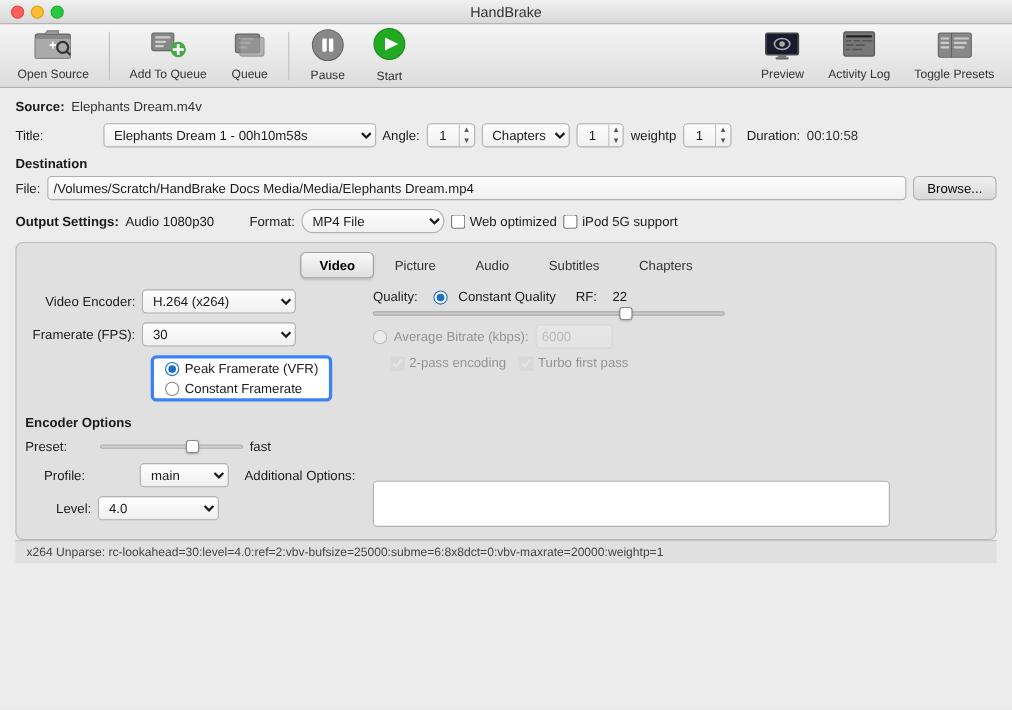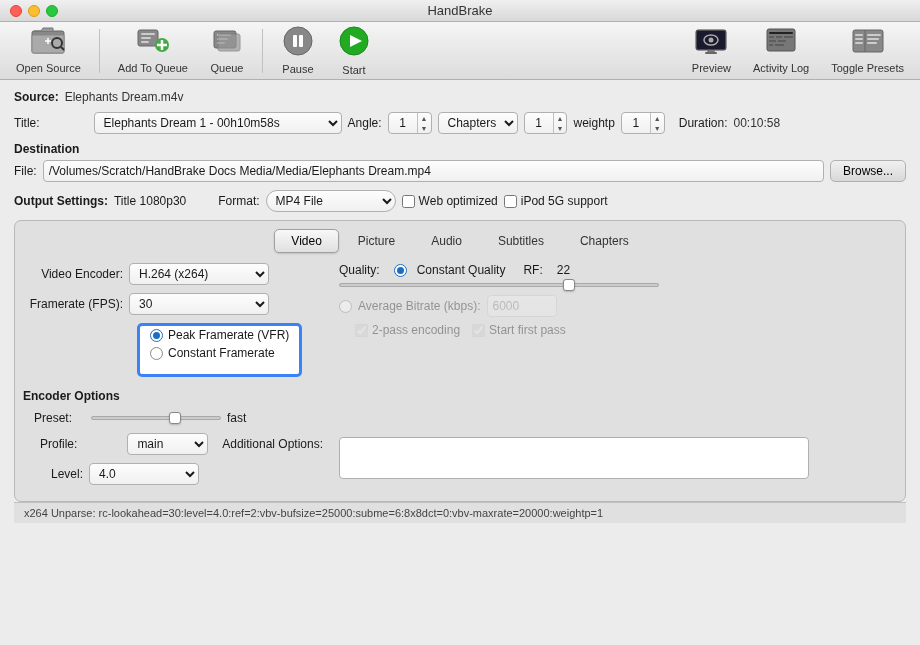--- a/index.html
+++ b/index.html
@@ -208,20 +208,21 @@
       font-size: 12px;
       cursor: pointer;
       background: transparent;
       color: #333;
     }
     .tab-btn.active {
       background: linear-gradient(to bottom, #f8f8f8, #e0e0e0);
       border: 1px solid #a0a0a0;
       box-shadow: 0 1px 2px rgba(0,0,0,0.15);
       color: #000;
+      font-weight: bold;
     }
 
     
     .tab-content {
       display: flex;
       gap: 16px;
     }
     .left-col { width: 300px; }
     .right-col { flex: 1; }
 
@@ -248,21 +249,21 @@
       margin-left: 114px;
       margin-bottom: 8px;
       display: inline-block;
     }
     .radio-row {
       display: flex;
       align-items: center;
       gap: 5px;
       margin-bottom: 4px;
     }
-    .radio-row:last-child { margin-bottom: 12px; }
+    .radio-row:last-child { margin-bottom: 0; }
     .radio-dot {
       width: 13px; height: 13px;
       border-radius: 50%;
       border: 1px solid #888;
       display: inline-flex;
       align-items: center;
       justify-content: center;
       background: white;
       flex-shrink: 0;
     }
@@ -283,21 +284,21 @@
       font-size: 12px;
       margin-bottom: 8px;
       margin-top: 4px;
     }
     .preset-row {
       display: flex;
       align-items: center;
       gap: 8px;
       margin-bottom: 8px;
     }
-    .preset-label { font-size: 12px; width: 60px; text-align: center; }
+    .preset-label { font-size: 12px; width: 60px; text-align: left; }
     .preset-slider-container {
       display: flex;
       align-items: center;
       gap: 6px;
     }
     .slider-track {
       width: 130px; height: 4px;
       background: linear-gradient(to right, #ccc 0%, #ccc 70%, #ccc 100%);
       border-radius: 2px;
       position: relative;
@@ -560,21 +561,21 @@
     <div class="section-label">Destination</div>
     <div class="dest-row">
       <span class="form-label">File:</span>
       <input type="text" class="file-path-input" value="/Volumes/Scratch/HandBrake Docs Media/Media/Elephants Dream.mp4" style="">
       <button class="browse-btn">Browse...</button>
     </div>
   </div>
 
   <div class="output-settings-row">
     <span class="label-bold">Output Settings:</span>
-    <span class="form-label">Title 1080p30</span>
+    <span class="form-label">Audio 1080p30</span>
     <span style="width:20px;"></span>
     <span class="form-label">Format:</span>
     <select class="format-select">
       <option>MP4 File</option>
       <option>MKV File</option>
     </select>
     <label class="checkbox-label">
       <input type="checkbox" style="">
       <span>Web optimized</span>
     </label>
@@ -687,21 +688,21 @@
           <span class="quality-label">Average Bitrate (kbps):</span>
           <input type="text" class="bitrate-input" value="6000" style="opacity: 0.5;">
         </div>
         <div class="avg-bitrate-row grayed" style="margin-left:16px; gap: 12px;">
           <label class="checkbox-label">
             <input type="checkbox" checked="" disabled="" style="">
             <span>2-pass encoding</span>
           </label>
           <label class="checkbox-label">
             <input type="checkbox" checked="" disabled="" style="">
-            <span>Start first pass</span>
+            <span>Turbo first pass</span>
           </label>
         </div>
 
         <div style="margin-top: 100px;">
           <textarea class="add-options-textarea" style=""></textarea>
         </div>
       </div>
     </div>
   </div>
 

